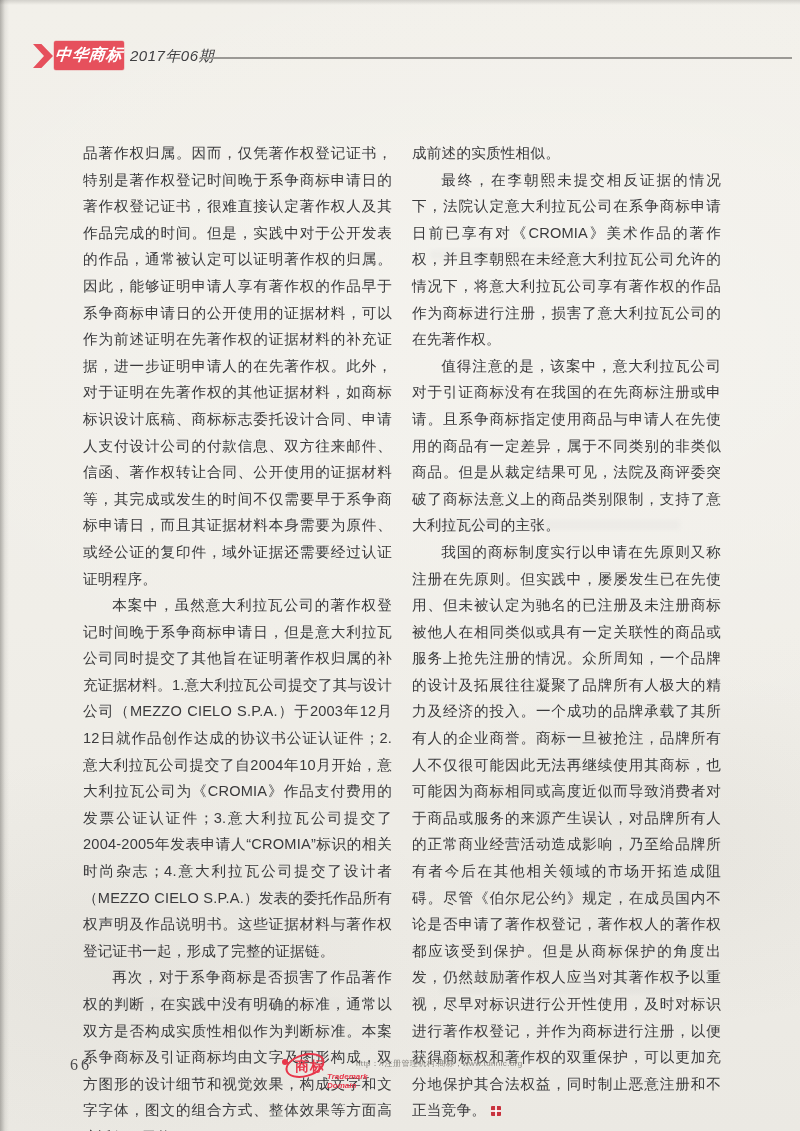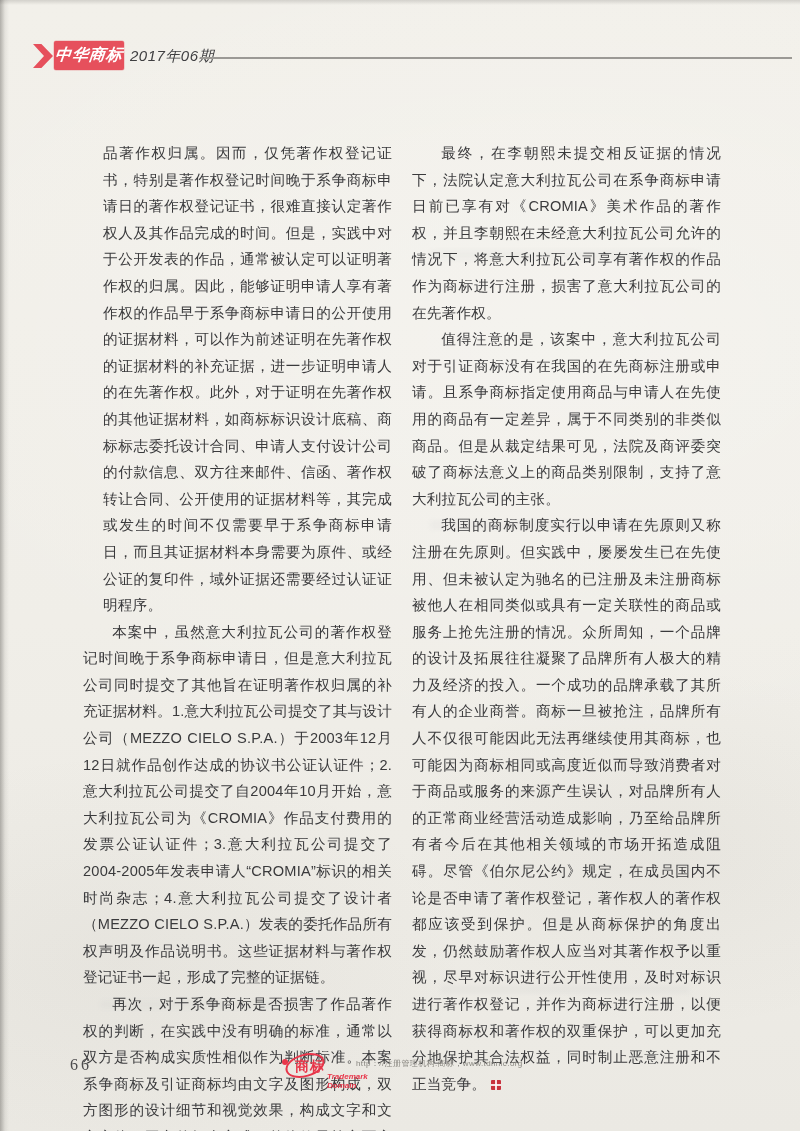--- a/index.html
+++ b/index.html
@@ -54,21 +54,21 @@
 
   
   .col{
     position:absolute;top:140px;width:309px;
     font-size:14.6px;line-height:26.6px;color:#3a3a3c;
     text-align:justify;letter-spacing:.2px;
   }
   .col-left{left:83px;}
   .col-right{left:412px;}
   .col p{margin:0;text-indent:2em;}
-  .col p.noindent{text-indent:0;margin-left:20px;}
+  .col p.noindent{text-indent:0;}
   .endmark{
     display:inline-block;width:10px;height:10px;margin-left:5px;
     vertical-align:-1px;border-radius:1px;
     background:
       linear-gradient(90deg, transparent 42%, rgba(255,255,255,.85) 42%, rgba(255,255,255,.85) 58%, transparent 58%),
       linear-gradient(0deg,  transparent 42%, rgba(255,255,255,.85) 42%, rgba(255,255,255,.85) 58%, transparent 58%),
       #c8333e;
   }
 
   
@@ -133,20 +133,21 @@
     <div class="hdr-rule"></div>
   </div>
 
   <section class="col col-left">
     <p class="noindent">品著作权归属。因而，仅凭著作权登记证书，特别是著作权登记时间晚于系争商标申请日的著作权登记证书，很难直接认定著作权人及其作品完成的时间。但是，实践中对于公开发表的作品，通常被认定可以证明著作权的归属。因此，能够证明申请人享有著作权的作品早于系争商标申请日的公开使用的证据材料，可以作为前述证明在先著作权的证据材料的补充证据，进一步证明申请人的在先著作权。此外，对于证明在先著作权的其他证据材料，如商标标识设计底稿、商标标志委托设计合同、申请人支付设计公司的付款信息、双方往来邮件、信函、著作权转让合同、公开使用的证据材料等，其完成或发生的时间不仅需要早于系争商标申请日，而且其证据材料本身需要为原件、或经公证的复印件，域外证据还需要经过认证证明程序。</p>
     <p>本案中，虽然意大利拉瓦公司的著作权登记时间晚于系争商标申请日，但是意大利拉瓦公司同时提交了其他旨在证明著作权归属的补充证据材料。1.意大利拉瓦公司提交了其与设计公司（MEZZO CIELO S.P.A.）于2003年12月12日就作品创作达成的协议书公证认证件；2.意大利拉瓦公司提交了自2004年10月开始，意大利拉瓦公司为《CROMIA》作品支付费用的发票公证认证件；3.意大利拉瓦公司提交了2004-2005年发表申请人“CROMIA”标识的相关时尚杂志；4.意大利拉瓦公司提交了设计者（MEZZO CIELO S.P.A.）发表的委托作品所有权声明及作品说明书。这些证据材料与著作权登记证书一起，形成了完整的证据链。</p>
     <p>再次，对于系争商标是否损害了作品著作权的判断，在实践中没有明确的标准，通常以双方是否构成实质性相似作为判断标准。本案系争商标及引证商标均由文字及图形构成，双方图形的设计细节和视觉效果，构成文字和文字字体，图文的组合方式、整体效果等方面高度近似，已构</p>
   </section>
 
   <section class="col col-right">
+    <p class="noindent">成前述的实质性相似。</p>
     <p>最终，在李朝熙未提交相反证据的情况下，法院认定意大利拉瓦公司在系争商标申请日前已享有对《CROMIA》美术作品的著作权，并且李朝熙在未经意大利拉瓦公司允许的情况下，将意大利拉瓦公司享有著作权的作品作为商标进行注册，损害了意大利拉瓦公司的在先著作权。</p>
     <p>值得注意的是，该案中，意大利拉瓦公司对于引证商标没有在我国的在先商标注册或申请。且系争商标指定使用商品与申请人在先使用的商品有一定差异，属于不同类别的非类似商品。但是从裁定结果可见，法院及商评委突破了商标法意义上的商品类别限制，支持了意大利拉瓦公司的主张。</p>
     <p><span>我国的商标制度实行以申请在先原则又称注册在先原则。但实践中，屡屡发生已在先使用、但未被认定为驰名的已注册及未注册商标被他人在相同类似或具有一定关联性的商品或服务上抢先注册的情况。众所周知，一个品牌的设计及拓展往往凝聚了品牌所有人极大的精力及经济的投入。一个成功的品牌承载了其所有人的企业商誉。商标一旦被抢注，品牌所有人不仅很可能因此无法再继续使用其商标，也可能因为商标相同或高度近似而导致消费者对于商品或服务的来源产生误认，对品牌所有人的正常商业经营活动造成影响，乃至给品牌所有者今后在其他相关领域的市场开拓造成阻碍。尽管《伯尔尼公约》规定，在成员国内不论是否申请了著作权登记，著作权人的著作权都应该受到保护。但是从商标保护的角度出发，仍然鼓励著作权人应当对其著作权予以重视，尽早对标识进行公开性使用，及时对标识进行著作权登记，并作为商标进行注册，以便获得商标权和著作权的双重保护，可以更加充分地保护其合法权益，同时制止恶意注册和不正当竞争。</span><span class="endmark"></span></p>
 
   </section>
 
   <span class="pageno">66</span>
 
   <div class="flogo">
     <span class="orbit-dot"></span>

